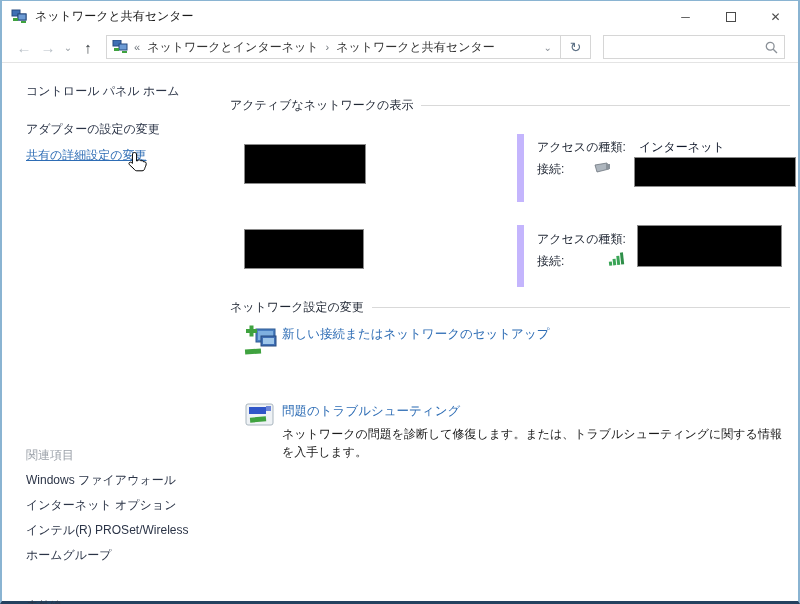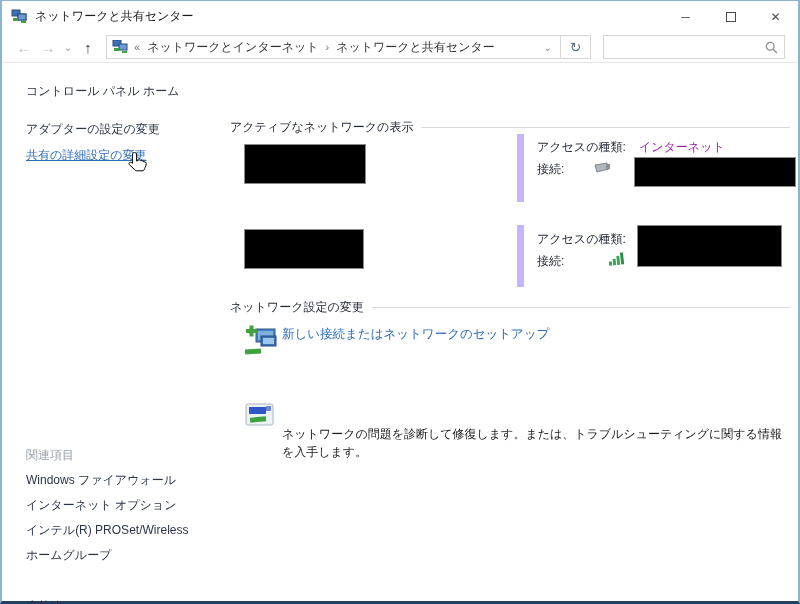--- a/index.html
+++ b/index.html
@@ -39,21 +39,21 @@
   .page-heading { position:absolute; left:3px; top:8px; font-size:17px; color:#33597f; white-space:nowrap; }
   .section-head { position:absolute; left:3px; right:8px; display:flex; align-items:center; }
   .section-head span { font-size:12px; color:#1f2633; white-space:nowrap; }
   .section-head .rule { flex:1; height:1px; background:#d9d9d9; margin-left:8px; }
 
   .blackbox { background:#000; border:1px solid #8a8a8a; position:absolute; }
 
   .net-row { position:absolute; left:0; right:8px; }
   .net-right { position:absolute; left:290px; right:0; top:0; bottom:0; border-left:7px solid #c4b5fd; }
   .net-label { position:absolute; font-size:12px; color:#1f2633; white-space:nowrap; }
-  .net-value { position:absolute; font-size:12px; color:#a21caf; white-space:nowrap; }
+  .net-value { position:absolute; font-size:12px; color:#0f172a; white-space:nowrap; }
 
   .task { position:absolute; left:0; right:8px; }
   .task-link { position:absolute; left:55px; top:5px; font-size:12.5px; color:#2e6db5; white-space:nowrap; cursor:pointer; }
   .task-desc { position:absolute; left:55px; top:27px; width:508px; font-size:12px; line-height:18px; color:#1a1a1a; }
   .task-icon { position:absolute; }
 
   .cursor { position:absolute; left:126px; top:151px; z-index:50; pointer-events:none; }
 </style>
 </head>
 <body>
@@ -122,21 +122,21 @@
       <span class="side-header" style="top:384px;">関連項目</span>
       <span class="side-link" style="top:409px;">Windows ファイアウォール</span>
       <span class="side-link" style="top:434px;">インターネット オプション</span>
       <span class="side-link" style="top:459px;">インテル(R) PROSet/Wireless</span>
       <span class="side-link" style="top:484px;">ホームグループ</span>
       <span class="side-link" style="top:508px;margin-top:27px;">赤外線</span>
     </div>
 
     <div class="main">
 
-      <div class="section-head" style="top:56px;">
+      <div class="section-head" style="top:34px;">
         <span>アクティブなネットワークの表示</span>
           <div class="rule"></div>
       </div>
 
       <div class="net-row" style="top:71px; height:68px;">
         <div class="blackbox" style="left:17px; top:10px; width:122px; height:40px;"></div>
         <div class="net-right">
           <span class="net-label" style="left:13px; top:5px;">アクセスの種類:</span>
           <span class="net-value" style="left:115px; top:5px;">インターネット</span>
           <span class="net-label" style="left:13px; top:27px;">接続:</span>
@@ -183,20 +183,21 @@
         <span class="task-link">新しい接続またはネットワークのセットアップ</span>
       </div>
 
       <div class="task" style="top:335px; height:54px;">
         <svg class="task-icon" style="left:18px; top:4px;" width="30" height="28" viewBox="0 0 30 28">
           <rect x="1" y="2" width="27" height="21" rx="2" fill="#eef2f5" stroke="#aab6bf"></rect>
           <rect x="4" y="5" width="17" height="7" fill="#3056c8"></rect>
           <rect x="21" y="4" width="5" height="5" fill="#6d86d8"></rect>
           <rect x="5" y="15" width="16" height="5" fill="#3fa23f" transform="rotate(-5 13 17)"></rect>
         </svg>
+        <span class="task-link">問題のトラブルシューティング</span>
         <p class="task-desc">ネットワークの問題を診断して修復します。または、トラブルシューティングに関する情報を入手します。</p>
       </div>
 
     </div>
   </div>
 </div>
 
 <svg class="cursor" width="22" height="24" viewBox="0 0 22 24">
   <path d="M8.5 1.5 C10 1.5 10.6 2.6 10.6 4 V10 l1.2-.3 c0-1.2 3-1 3 .1 0 0 2.8-.6 2.8 1 0 0 2.6-.4 2.6 1.6 0 2.6-1 3.2-1.5 5.2 -.3 1.3-1.1 2.2-2.7 2.2 h-5.2 c-1.1 0-2-.6-2.7-1.7 L3.3 13.6 c-1.1-1.6.6-3.2 2.1-2.1 l1 .9 V4 C6.4 2.6 7 1.5 8.5 1.5 Z" fill="#ffffff" stroke="#000000" stroke-width="1"></path>
 </svg>

